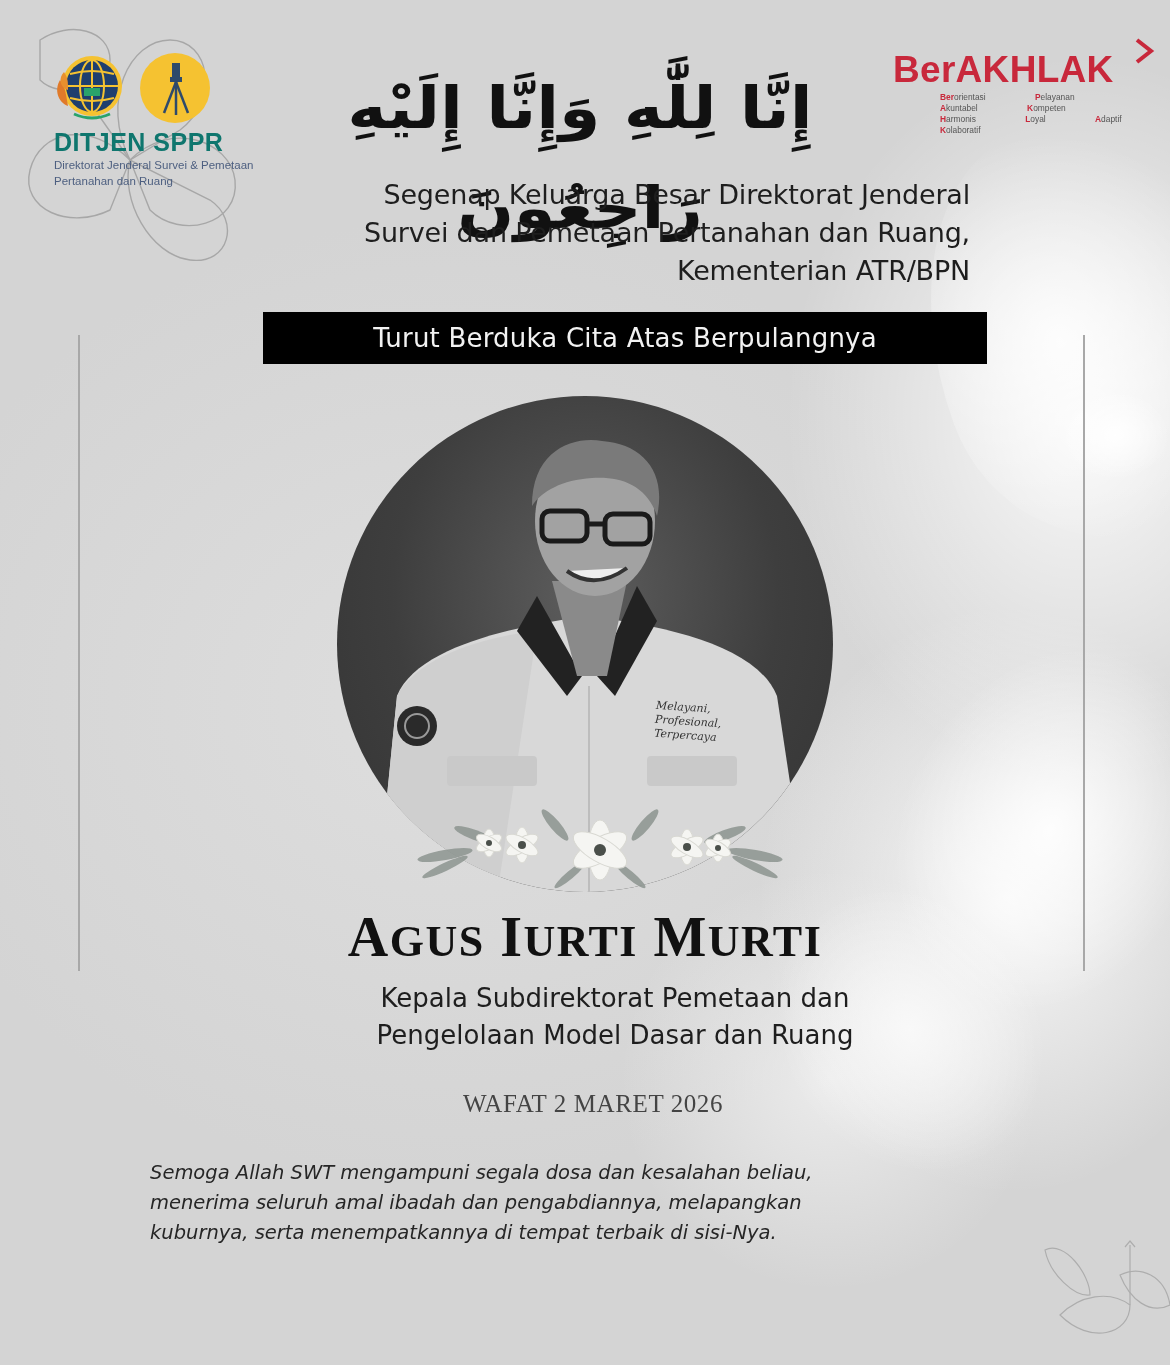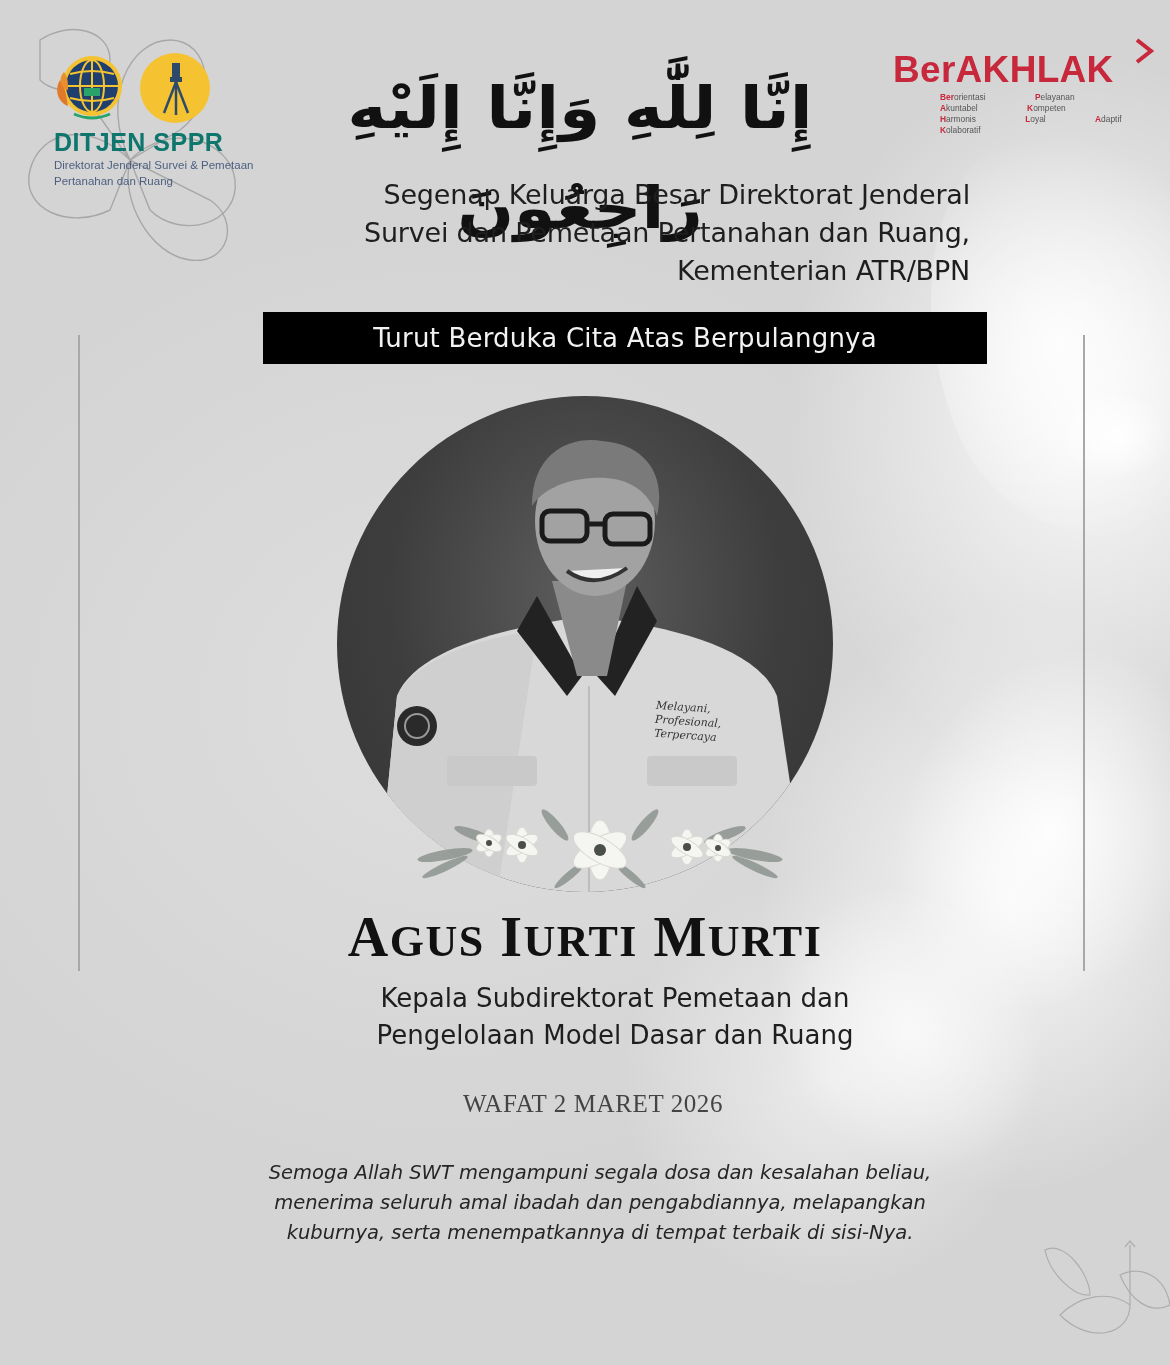--- a/index.html
+++ b/index.html
@@ -52,21 +52,21 @@
   .name { position: absolute; left: 160px; top: 905px; width: 850px; text-align: center;
     font-family: "Liberation Serif", "DejaVu Serif", serif; font-weight: bold; font-size: 56px; color: #111; letter-spacing: 1.5px; }
   .name .sc { font-size: 44px; }
 
   .position { position: absolute; left: 215px; top: 980px; width: 800px; text-align: center;
     font-family: "DejaVu Sans", sans-serif; font-size: 26px; line-height: 37px; color: #1e1e1e; }
 
   .date { position: absolute; left: 308px; top: 1090px; width: 570px; text-align: center;
     font-family: "Liberation Serif", "DejaVu Serif", serif; font-size: 25px; color: #444; letter-spacing: 0.6px; }
 
-  .prayer { position: absolute; left: 150px; top: 1158px; width: 900px; text-align: center;
+  .prayer { position: absolute; left: 150px; top: 1158px; width: 900px; text-align: left;
     font-family: "DejaVu Sans", sans-serif; font-style: italic; font-size: 19.5px; line-height: 30px; color: #262626; }
 </style>
 </head>
 <body>
 
 <div class="bg"></div>
 
 <div class="petal" style="left:930px; top:120px; width:320px; height:420px; background: radial-gradient(ellipse at 40% 50%, rgba(255,255,255,0.85), rgba(255,255,255,0) 70%); transform: rotate(-20deg);"></div>
 <div class="petal" style="left:900px; top:640px; width:300px; height:380px; background: radial-gradient(ellipse at 50% 50%, rgba(255,255,255,0.9), rgba(255,255,255,0) 70%); transform: rotate(25deg);"></div>
 <div class="petal" style="left:780px; top:880px; width:260px; height:300px; background: radial-gradient(ellipse at 50% 50%, rgba(255,255,255,0.7), rgba(255,255,255,0) 70%); transform: rotate(-35deg);"></div>

